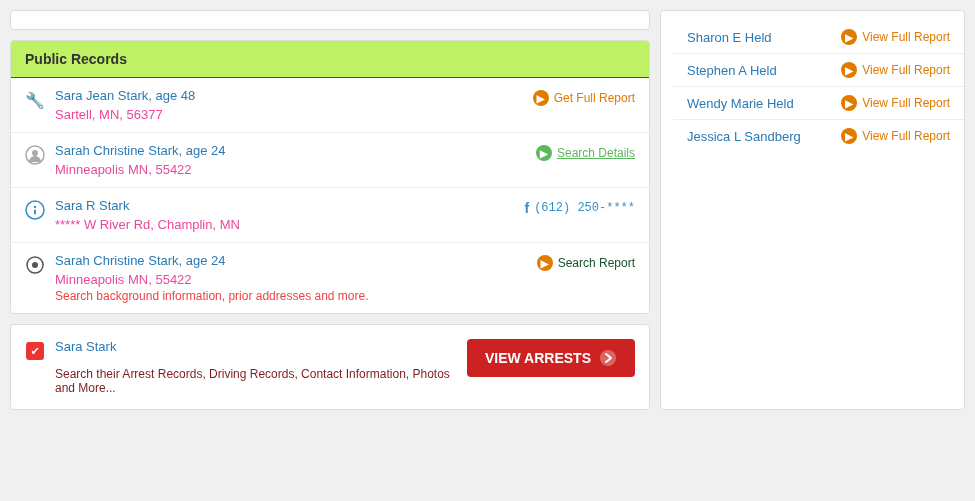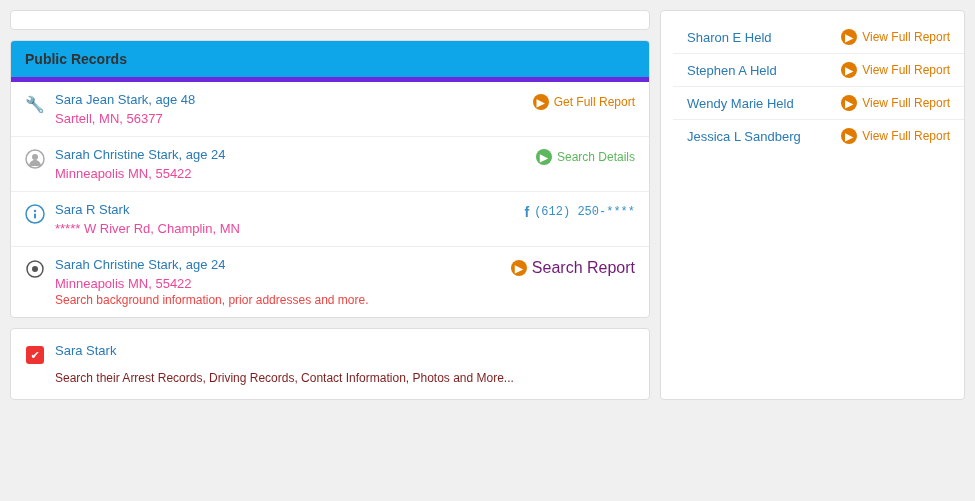--- a/index.html
+++ b/index.html
@@ -28,26 +28,26 @@
     }
 
     .section-card {
       background: #fff;
       border: 1px solid #ddd;
       border-radius: 4px;
       overflow: hidden;
     }
 
     .section-header {
-      background: #0ea5e9;
+      background: #bef264;
       padding: 10px 14px;
       font-size: 14px;
       font-weight: bold;
       color: #333;
-      border-bottom: 5px solid #6d28d9;
+      border-bottom: 1px solid #6d28d9;
     }
 
     .record-item {
       padding: 10px 14px;
       border-bottom: 1px solid #eee;
       display: flex;
       align-items: flex-start;
       gap: 10px;
     }
 
@@ -105,35 +105,36 @@
       gap: 4px;
     }
 
     .action-search-details {
       color: #5cb85c;
       font-size: 12px;
       cursor: pointer;
       display: flex;
       align-items: center;
       gap: 4px;
+      text-decoration: underline;
     }
 
     .action-phone {
       color: #3a8fc7;
       font-size: 12px;
       cursor: pointer;
       display: flex;
       align-items: center;
       gap: 4px;
       font-family: Liberation Mono, monospace;
     }
 
     .action-search-report {
-      color: #701a75;
-      font-size: 16px;
+      color: #14532d;
+      font-size: 12px;
       cursor: pointer;
       display: flex;
       align-items: center;
       gap: 4px;
     }
 
     .circle-icon {
       width: 16px;
       height: 16px;
       border-radius: 50%;
@@ -310,20 +311,27 @@
 
   <div class="section-card">
     <div class="arrests-content">
       <div class="record-icon">
         <div class="icon-check-arrest">✔</div>
       </div>
       <div class="arrests-text">
         <a class="record-name">Sara Stark</a>
         <div class="arrests-description">Search their Arrest Records, Driving Records, Contact Information, Photos and More...</div>
       </div>
+      <button class="view-arrests-btn">
+        <span>VIEW ARRESTS</span>
+        <svg width="18" height="18" viewBox="0 0 18 18">
+          <circle cx="9" cy="9" r="8" fill="rgba(255,255,255,0.3)"></circle>
+          <polyline points="7,5 12,9 7,13" fill="none" stroke="#fff" stroke-width="2" stroke-linecap="round" stroke-linejoin="round"></polyline>
+        </svg>
+      </button>
     </div>
   </div>
 </div>
 
 <div class="right-panel">
 
   <div class="right-row">
     <a class="right-name">Sharon E Held</a>
     <div class="right-action">
       <span class="circle-icon circle-orange">▶</span>

